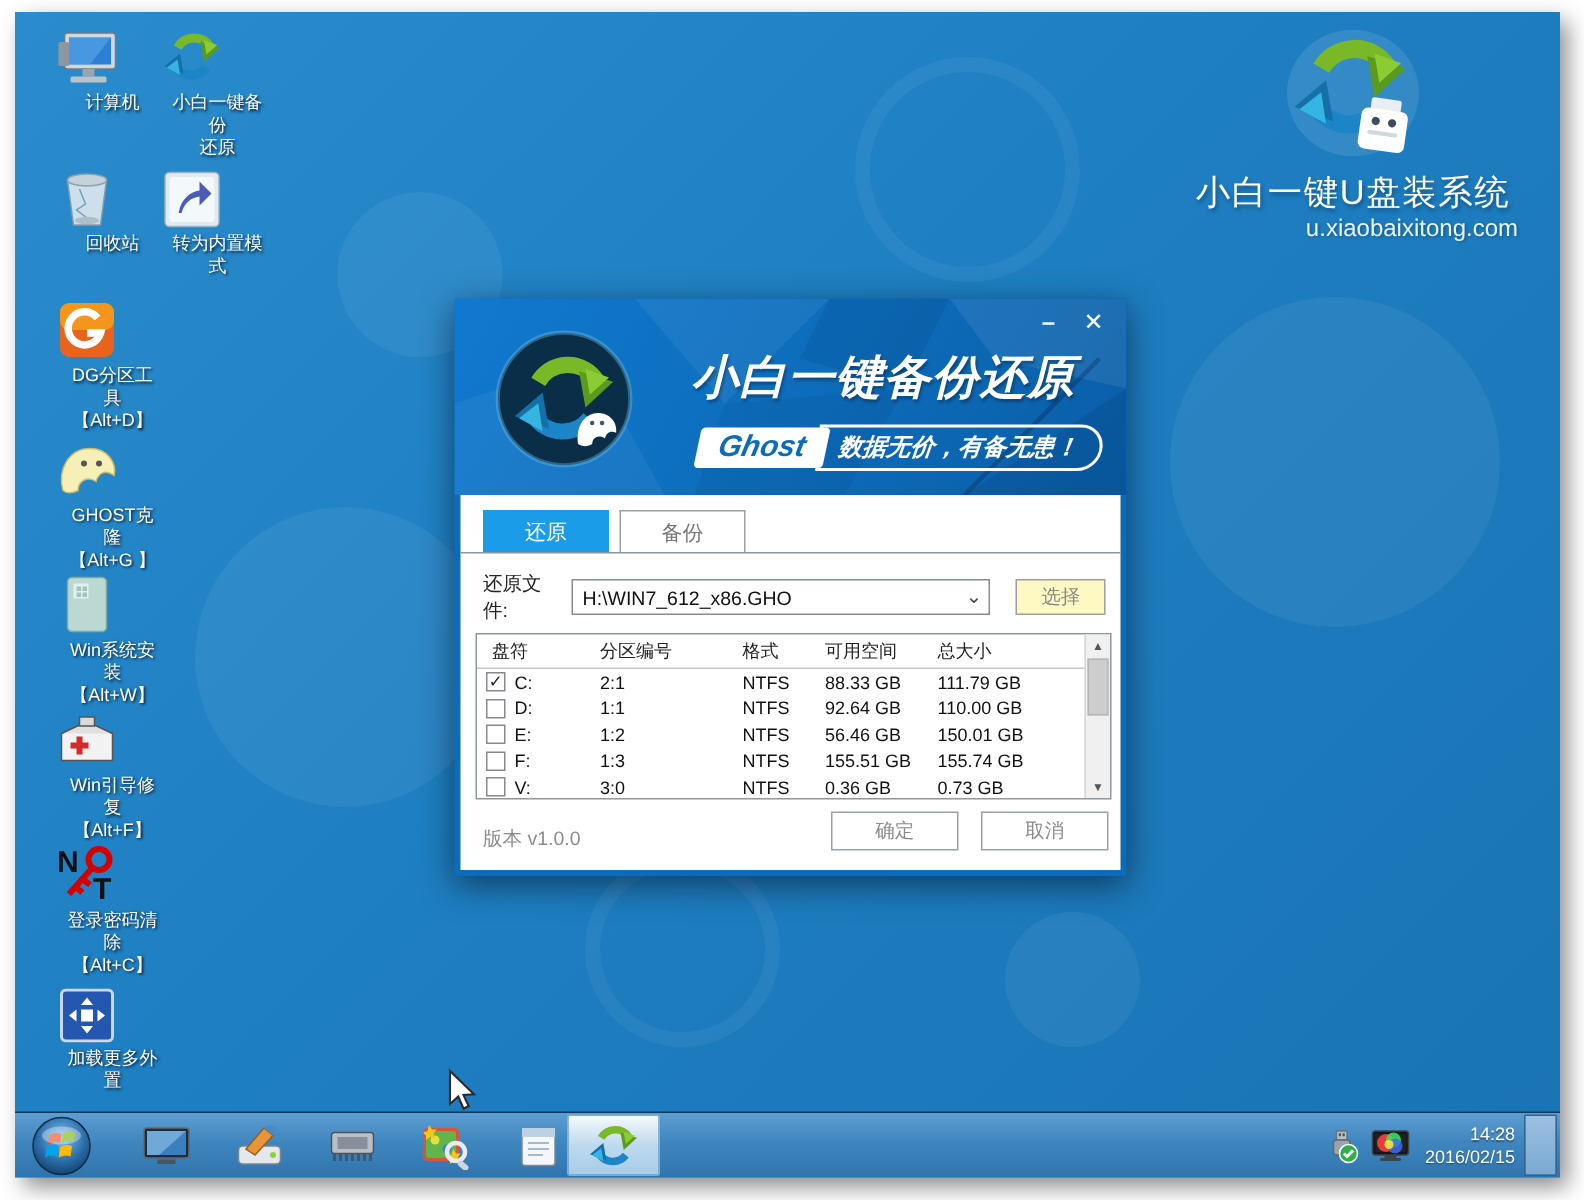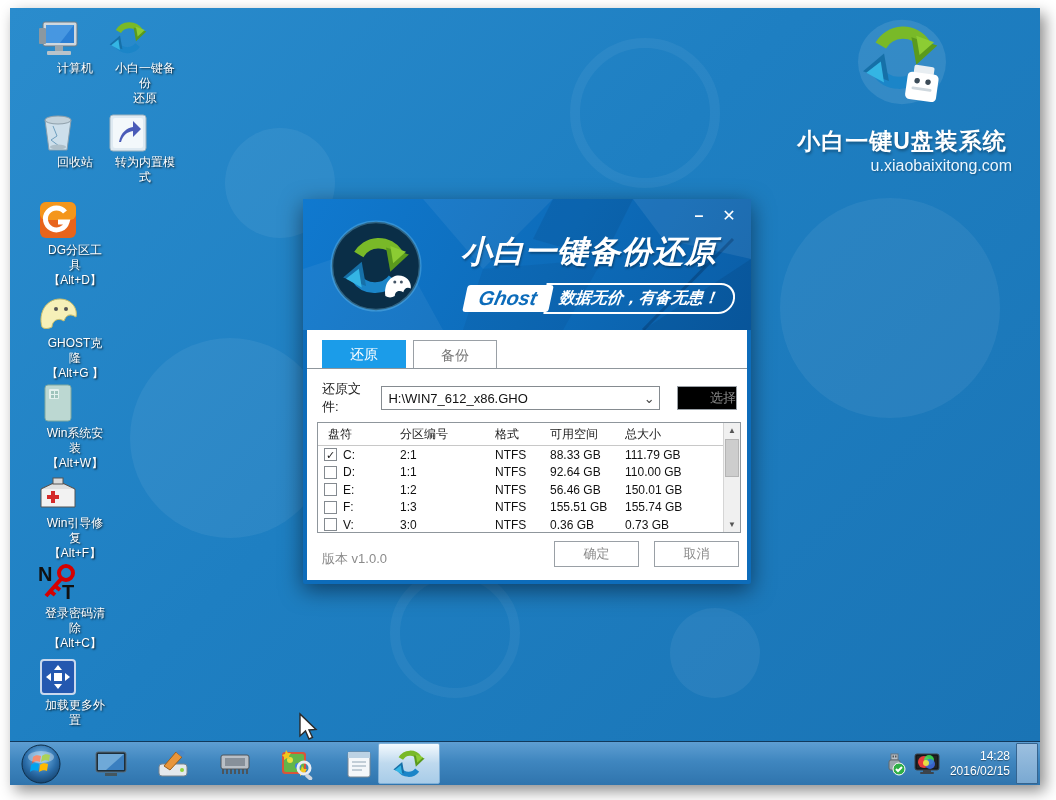--- a/index.html
+++ b/index.html
@@ -14,22 +14,22 @@
   .bokeh { position:absolute; border-radius:50%; background:rgba(255,255,255,.06); }
   .bokeh.ring { background:transparent; border:10px solid rgba(255,255,255,.05); }
 
   .dicon { position:absolute; width:96px; text-align:center; cursor:default; }
   .dicon .art { height:42px; display:flex; align-items:flex-end; justify-content:center; }
   .dicon .lbl { margin-top:3px; color:#fff; font-size:12px; line-height:15px;
     white-space:pre-line; text-shadow:1px 1px 2px rgba(0,0,0,.85);padding-left:34px; }
 
   
   #branding { position:absolute; top:10px; right:28px; width:220px; text-align:center; }
-  #branding .btitle { color:#fff; font-size:23px; font-weight:bold; letter-spacing:1px;
-    text-shadow:1px 2px 3px rgba(0,0,0,.35); margin-top:16px; }
+  #branding .btitle { color:#fff; font-size:23px; font-weight:normal; letter-spacing:1px;
+    text-shadow:1px 2px 3px rgba(0,0,0,.35); margin-top:2px; }
   #branding .burl { color:#eaf6ff; font-size:16px; text-shadow:1px 1px 2px rgba(0,0,0,.3);text-align:right; }
 
   
   #dialog { position:absolute; left:293px; top:191px; width:448px; height:385px;
     background:#0d6cba; box-shadow:0 6px 22px rgba(0,0,10,.5); border-radius:2px; }
   #dlg-header { position:absolute; left:0; top:0; right:0; height:131px; overflow:hidden;
     background:linear-gradient(120deg,#1079cf 0%,#0d6cba 55%,#0a5da6 100%); }
   #dlg-header svg.facets { position:absolute; inset:0; }
   #dlg-logo { position:absolute; left:26px; top:20px; width:94px; height:94px; }
   #dlg-title { position:absolute; left:158px; top:32px; width:280px; color:#fff;
@@ -53,21 +53,21 @@
   #tab-backup { left:106px; background:#fff; color:#777; border:1px solid #9aa0a6; border-bottom:none; }
   #tab-sep { position:absolute; left:0; right:0; top:38px; border-bottom:1px solid #8f969c; }
 
   #file-row { position:absolute; left:15px; top:56px; right:10px; height:24px; display:flex; align-items:center; }
   #file-label { font-size:13px; color:#222; margin-right:4px; }
   #file-combo { width:280px; height:24px; border:1px solid #858b90; display:flex;
     align-items:center; font-size:13px; color:#111; padding-left:6px; background:#fff; cursor:pointer; }
   #file-combo .val { flex:1; white-space:nowrap; overflow:hidden; }
   #file-combo .arr { width:20px; text-align:center; color:#444; font-size:13px; }
   #btn-select { margin-left:17px; width:60px; height:24px; border:1px solid #9aa0a6;
-    background:#000000; color:#8a8a8a; font-size:13px; text-align:right; line-height:22px; cursor:pointer; }
+    background:#fef9c3; color:#8a8a8a; font-size:13px; text-align:center; line-height:22px; cursor:pointer; }
 
   #dtable { position:absolute; left:10px; top:92px; width:424px; height:111px;
     border:1px solid #8f969c; background:#fff; }
   #thead { display:flex; height:23px; border-bottom:1px solid #c8c8c8; align-items:center;
     font-size:12px; color:#222; }
   .c0{width:82px;padding-left:10px;} .c1{width:95px;} .c2{width:55px;} .c3{width:75px;} .c4{width:88px;}
   #tbody { position:absolute; left:0; right:17px; top:23px; bottom:0; }
   .trow { display:flex; height:17.5px; align-items:center; font-size:12px; color:#111; }
   .trow .c0 { display:flex; align-items:center; padding-left:6px; }
   .cbx { width:13px; height:13px; border:1px solid #848a90; background:#fff; margin-right:6px;

